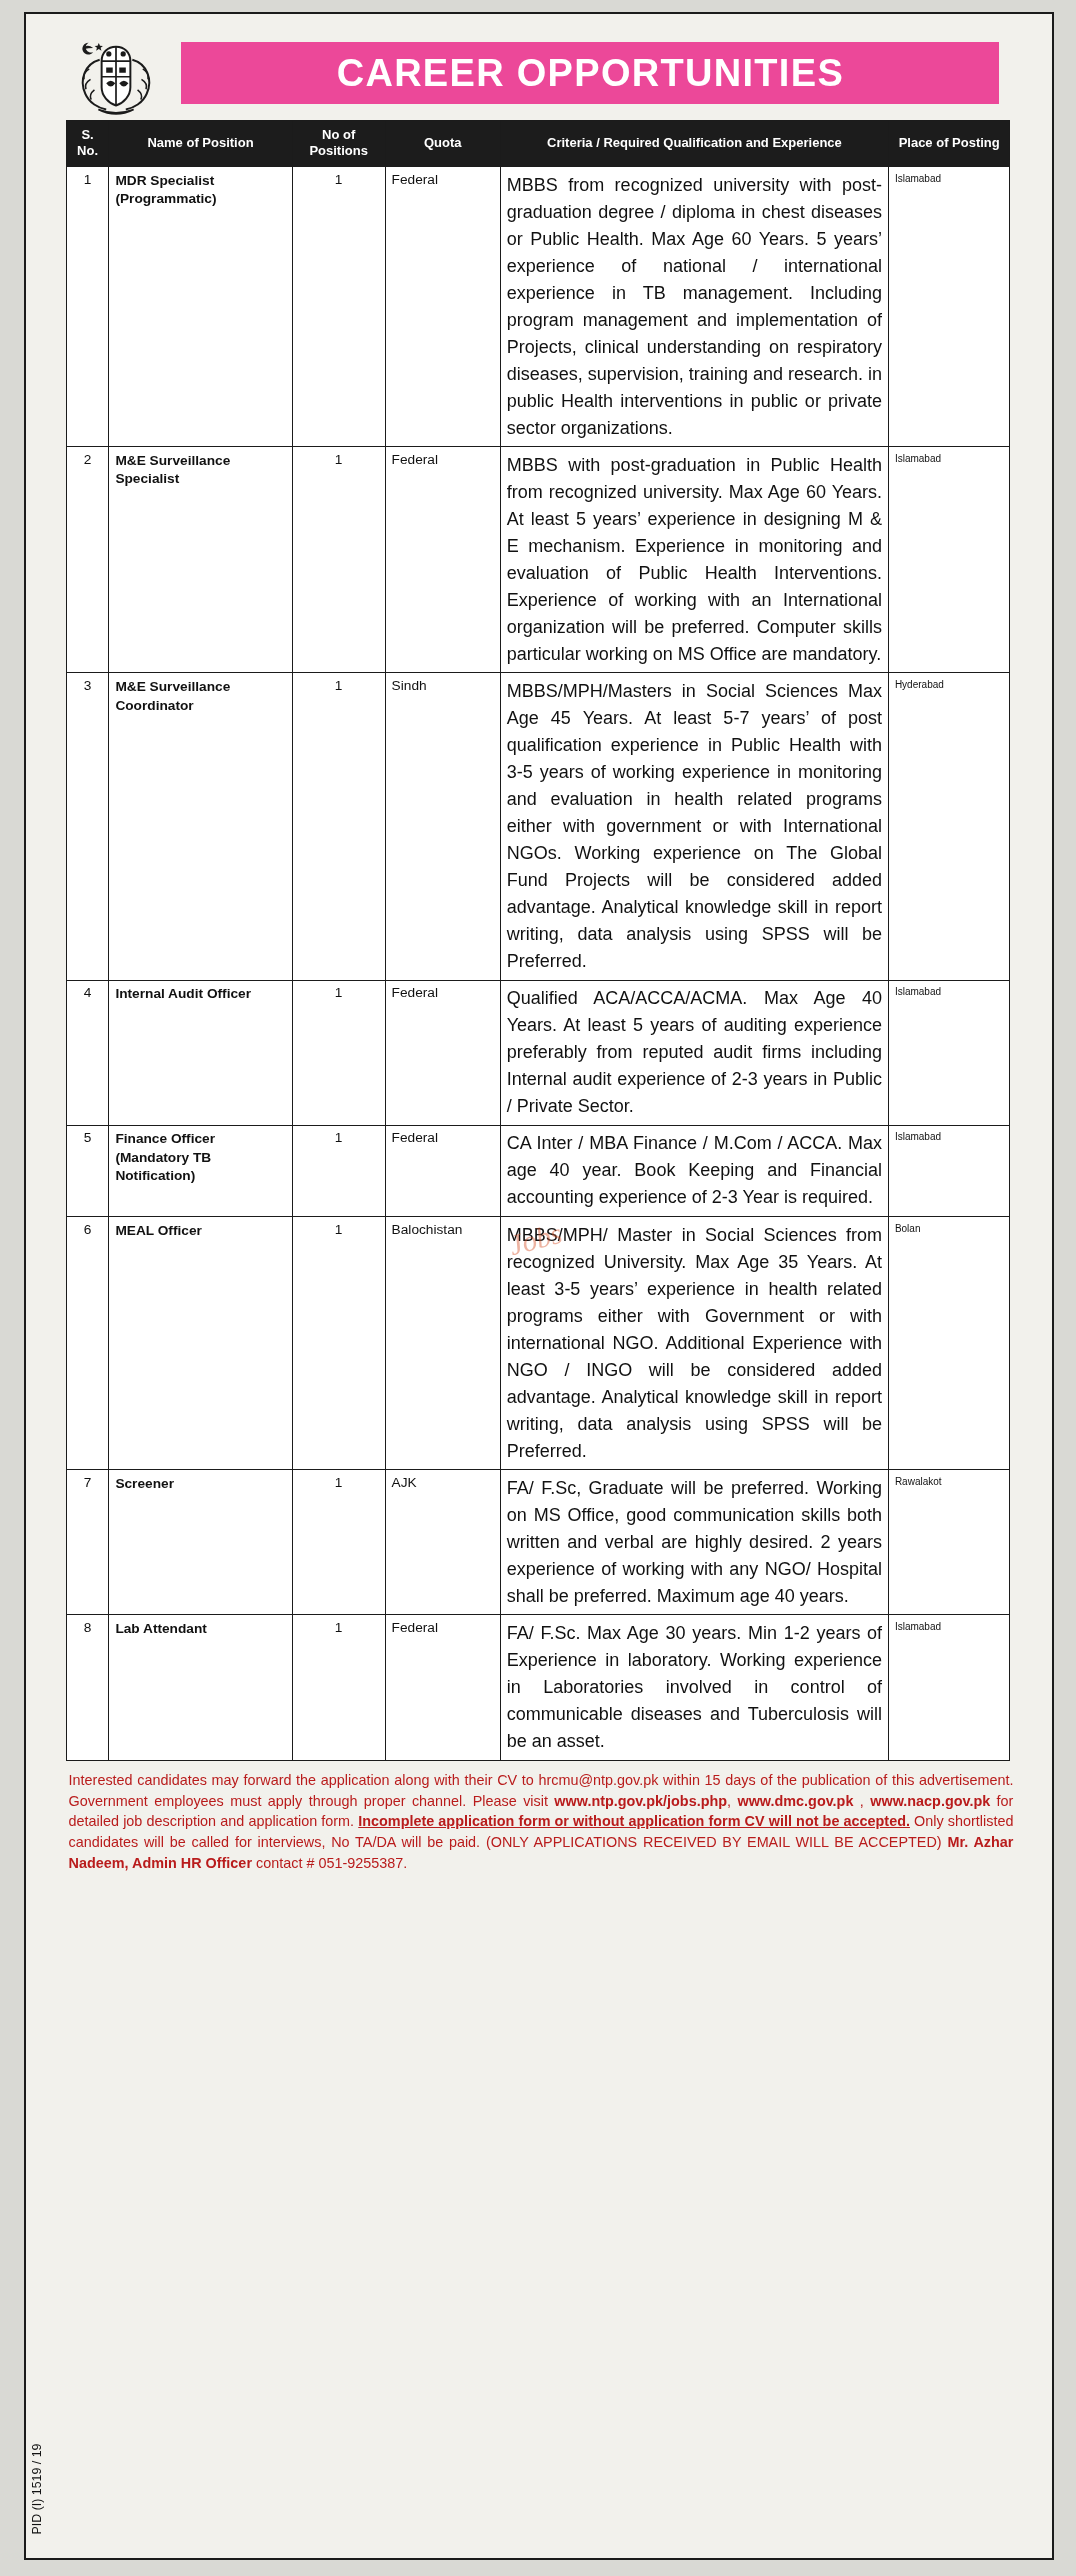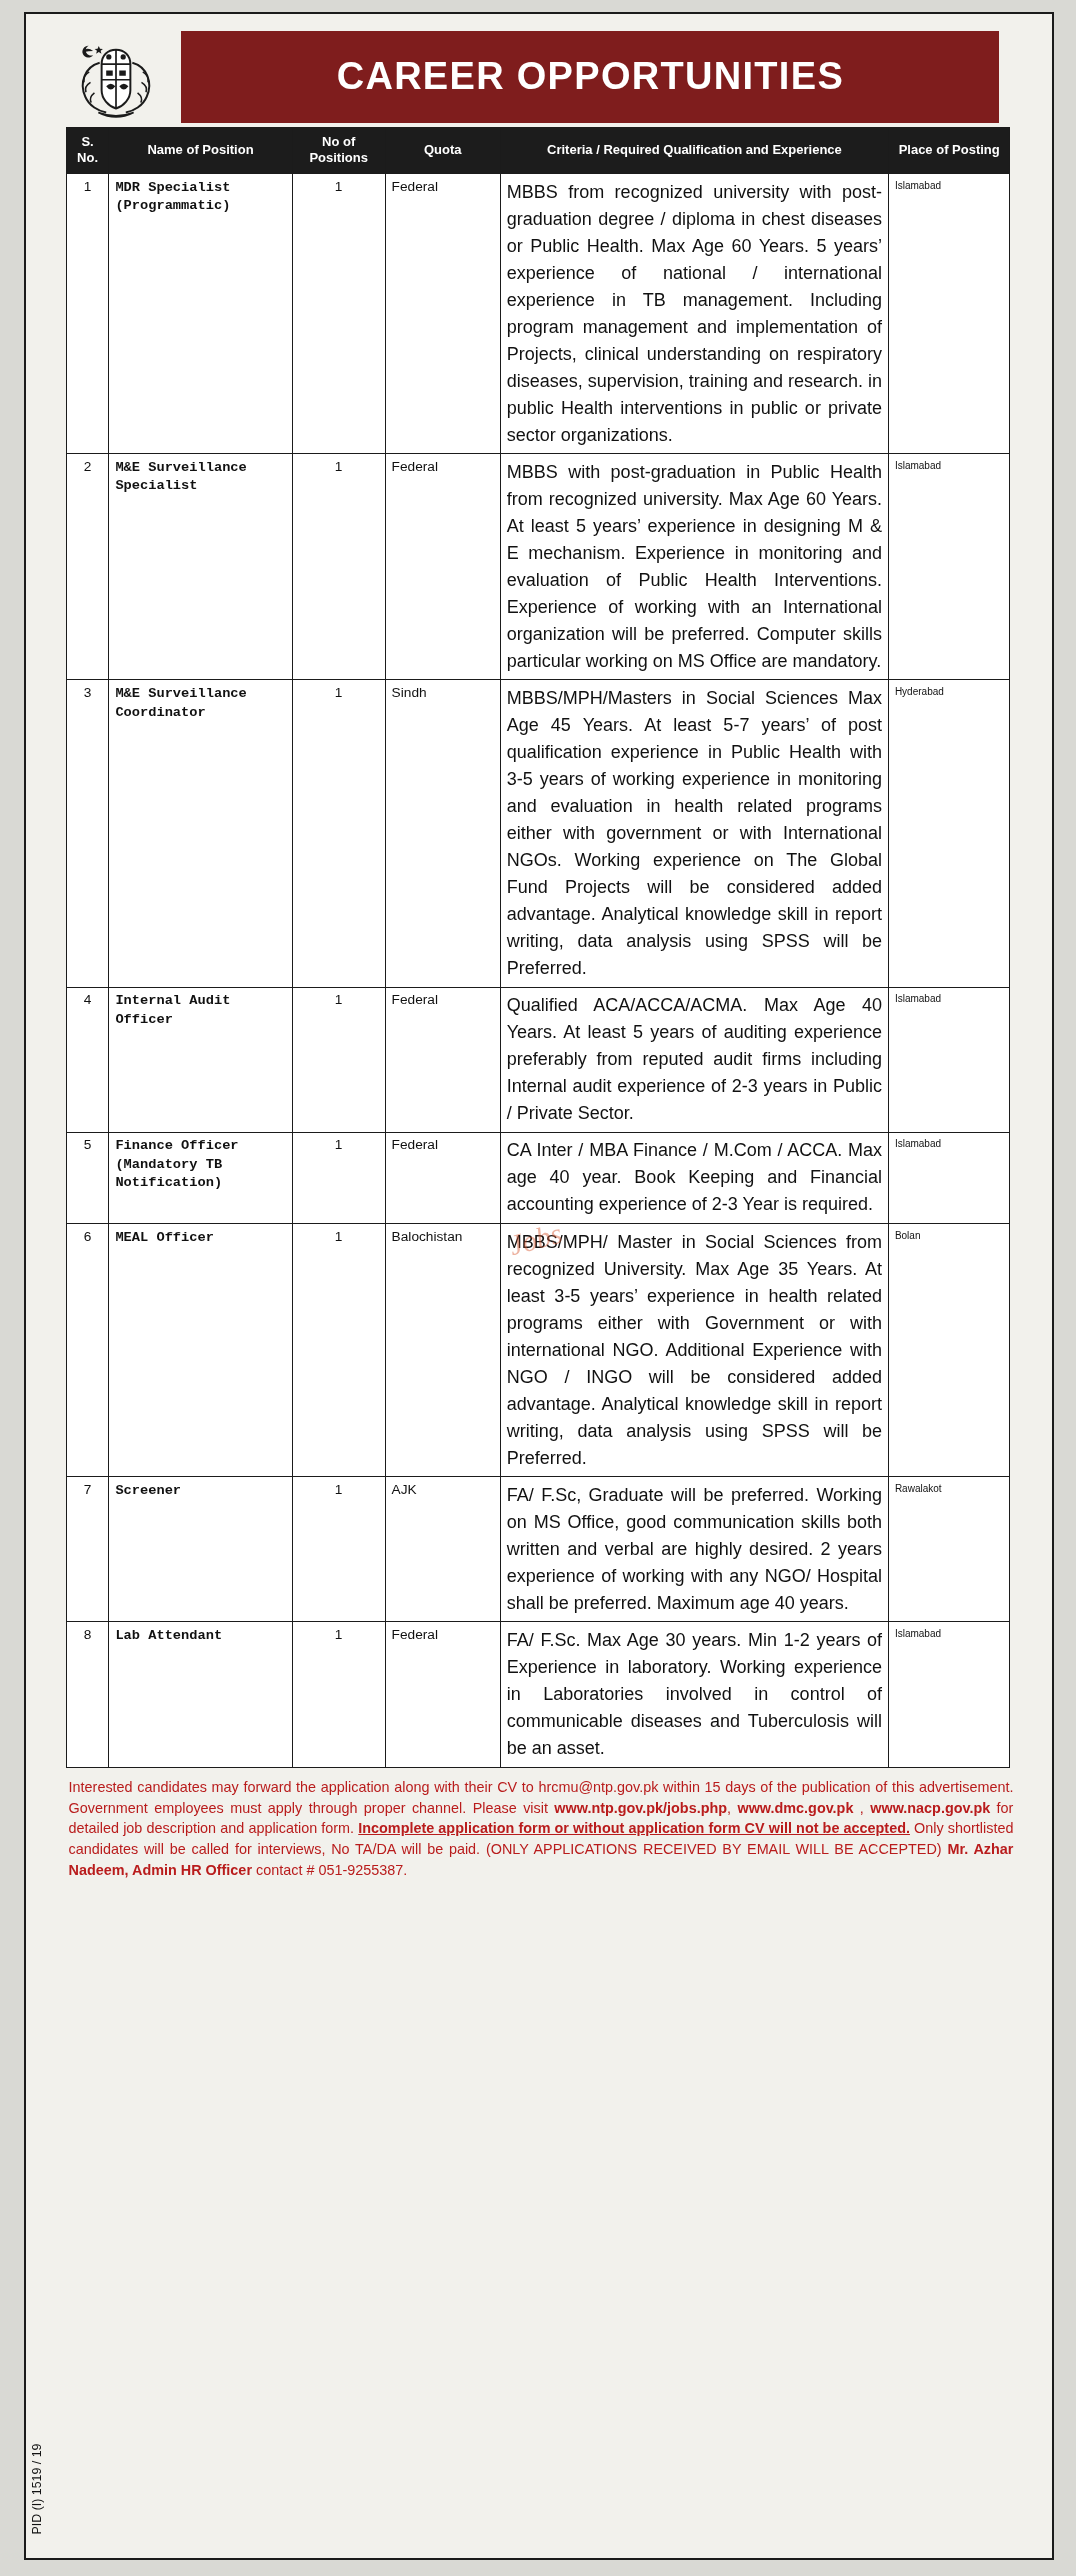--- a/index.html
+++ b/index.html
@@ -46,22 +46,22 @@
   .emblem {
     width: 131px;
     flex: 0 0 131px;
     display: flex;
     justify-content: center;
     align-items: center;
   }
   .emblem svg { display: block; }
   .title-bar {
     flex: 1 1 auto;
-    background: #7f1d1d;
-    height: 92px;
+    background: #ec4899;
+    height: 62px;
     display: flex;
     align-items: center;
     justify-content: center;
     margin-right: 30px;
   }
   .title-bar .title {
     color: #ffffff;
     font-size: 38px;
     font-weight: bold;
     letter-spacing: 1.3px;
@@ -114,21 +114,20 @@
     font-size: 13.7px;
     color: #111;
     padding-top: 5.9px;
   }
   td.c-pos {
     font-size: 13.7px;
     font-weight: bold;
     color: #111;
     line-height: 1.35;
     padding-top: 5.9px;
-    font-family: Liberation Mono, monospace;
   }
   td.c-nop {
     text-align: center;
     font-size: 13.7px;
     color: #111;
     padding-top: 5.9px;
   }
   td.c-quota {
     text-align: left;
     font-size: 13.7px;

